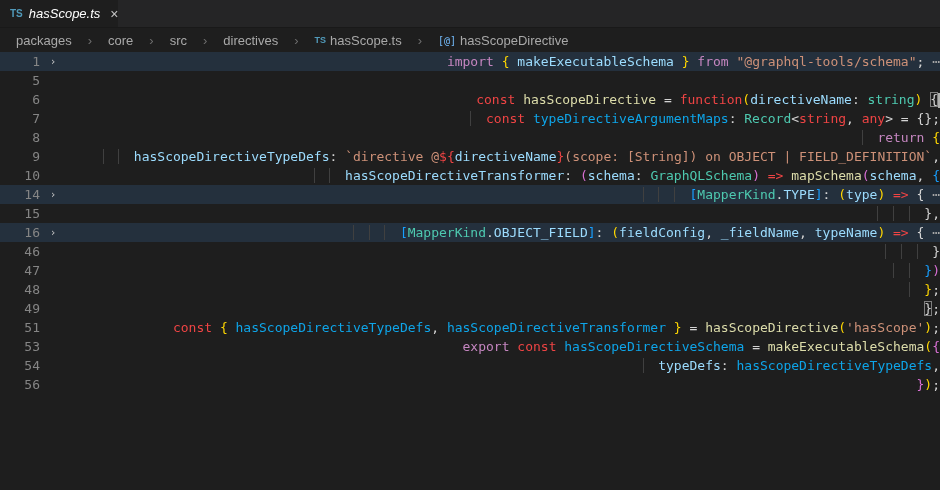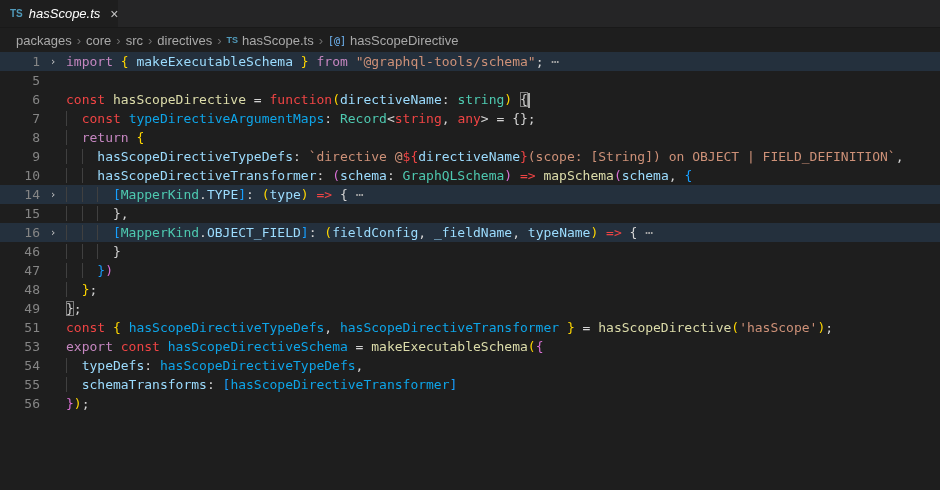--- a/index.html
+++ b/index.html
@@ -4,32 +4,32 @@
 <style>
   html,body{margin:0;padding:0;background:#1e1e1e;width:940px;height:490px;overflow:hidden;
     font-family:"Liberation Sans", sans-serif;}
   
   .tabbar{height:28px;background:#252526;display:flex;align-items:stretch;border-bottom:1px solid #191919;box-sizing:border-box;}
   .tab{width:118px;background:#1e1e1e;display:flex;align-items:center;gap:6px;padding:0 10px;box-sizing:border-box;cursor:pointer;}
   .ts-icon{color:#519aba;font-weight:bold;font-size:10px;font-family:"Liberation Sans",sans-serif;}
   .tab-title{color:#ffffff;font-style:italic;font-size:13px;white-space:nowrap;}
   .tab-close{color:#c5c5c5;font-size:14px;margin-left:4px;line-height:1;}
   
-  .breadcrumbs{height:24px;display:flex;align-items:center;padding-left:16px;background:#1e1e1e;font-size:13px;color:#a9a9a9;gap:5px;}
+  .breadcrumbs{height:24px;display:flex;align-items:center;padding-left:16px;background:#1e1e1e;font-size:13px;color:#a9a9a9;gap:16px;}
   .bc-item{display:flex;align-items:center;gap:4px;cursor:pointer;white-space:nowrap;}
   .bc-sep{color:#6e6e6e;font-size:13px;}
   .bc-ts{color:#519aba;font-weight:bold;font-size:9px;}
   .bc-sym{color:#75beff;font-size:10px;font-family:"DejaVu Sans Mono",monospace;}
   
   .editor{position:relative;font-family:"DejaVu Sans Mono","Liberation Mono",monospace;font-size:13px;}
   .row{display:flex;height:19px;line-height:19px;align-items:stretch;}
   .row.hl{background:#24303d;}
   .gutter{width:40px;flex:0 0 40px;text-align:right;color:#858585;user-select:none;}
   .foldcell{width:26px;flex:0 0 26px;text-align:center;color:#c5c5c5;font-size:11px;user-select:none;}
-  .code{white-space:pre;flex:1 1 auto;}
+  .code{white-space:pre;flex:1 1 auto;text-align:right;}
   .ctrl{color:#C586C0}.kw{color:#ef4444}.var{color:#9CDCFE}.cnst{color:#0ea5e9}
   .fn{color:#DCDCAA}.typ{color:#4EC9B0}.str{color:#CE9178}.punc{color:#D4D4D4}
   .b1{color:#FFD700}.b2{color:#DA70D6}.b3{color:#179FFF}.dots{color:#A6A6A6}
   .g{box-shadow:inset 1px 0 0 #404040;}
   .match{color:#D4D4D4;outline:1px solid #7f7f7f;outline-offset:-1px;}
   .cur{display:inline-block;width:2px;height:15px;background:#aeafad;vertical-align:middle;margin-left:0px;}
 </style>
 </head>
 <body>
 
@@ -149,22 +149,17 @@
       <div class="gutter">53</div>
       <div class="foldcell"></div>
       <div class="code"><span class="ctrl">export</span><span class="punc"> </span><span class="kw">const</span><span class="punc"> </span><span class="cnst">hasScopeDirectiveSchema</span><span class="punc"> = </span><span class="fn">makeExecutableSchema</span><span class="b1">(</span><span class="b2">{</span></div>
     </div>
     <div class="row">
       <div class="gutter">54</div>
       <div class="foldcell"></div>
       <div class="code"><span class="g">  </span><span class="var">typeDefs</span><span class="punc">: </span><span class="cnst">hasScopeDirectiveTypeDefs</span><span class="punc">,</span></div>
     </div>
     <div class="row">
-      <div class="gutter">55</div>
-      <div class="foldcell"></div>
-      <div class="code"><span class="g">  </span><span class="var">schemaTransforms</span><span class="punc">: </span><span class="b3">[</span><span class="cnst">hasScopeDirectiveTransformer</span><span class="b3">]</span></div>
-    </div>
-    <div class="row">
       <div class="gutter">56</div>
       <div class="foldcell"></div>
       <div class="code"><span class="b2">}</span><span class="b1">)</span><span class="punc">;</span></div>
     </div>
   </div>
 
 </body></html>

